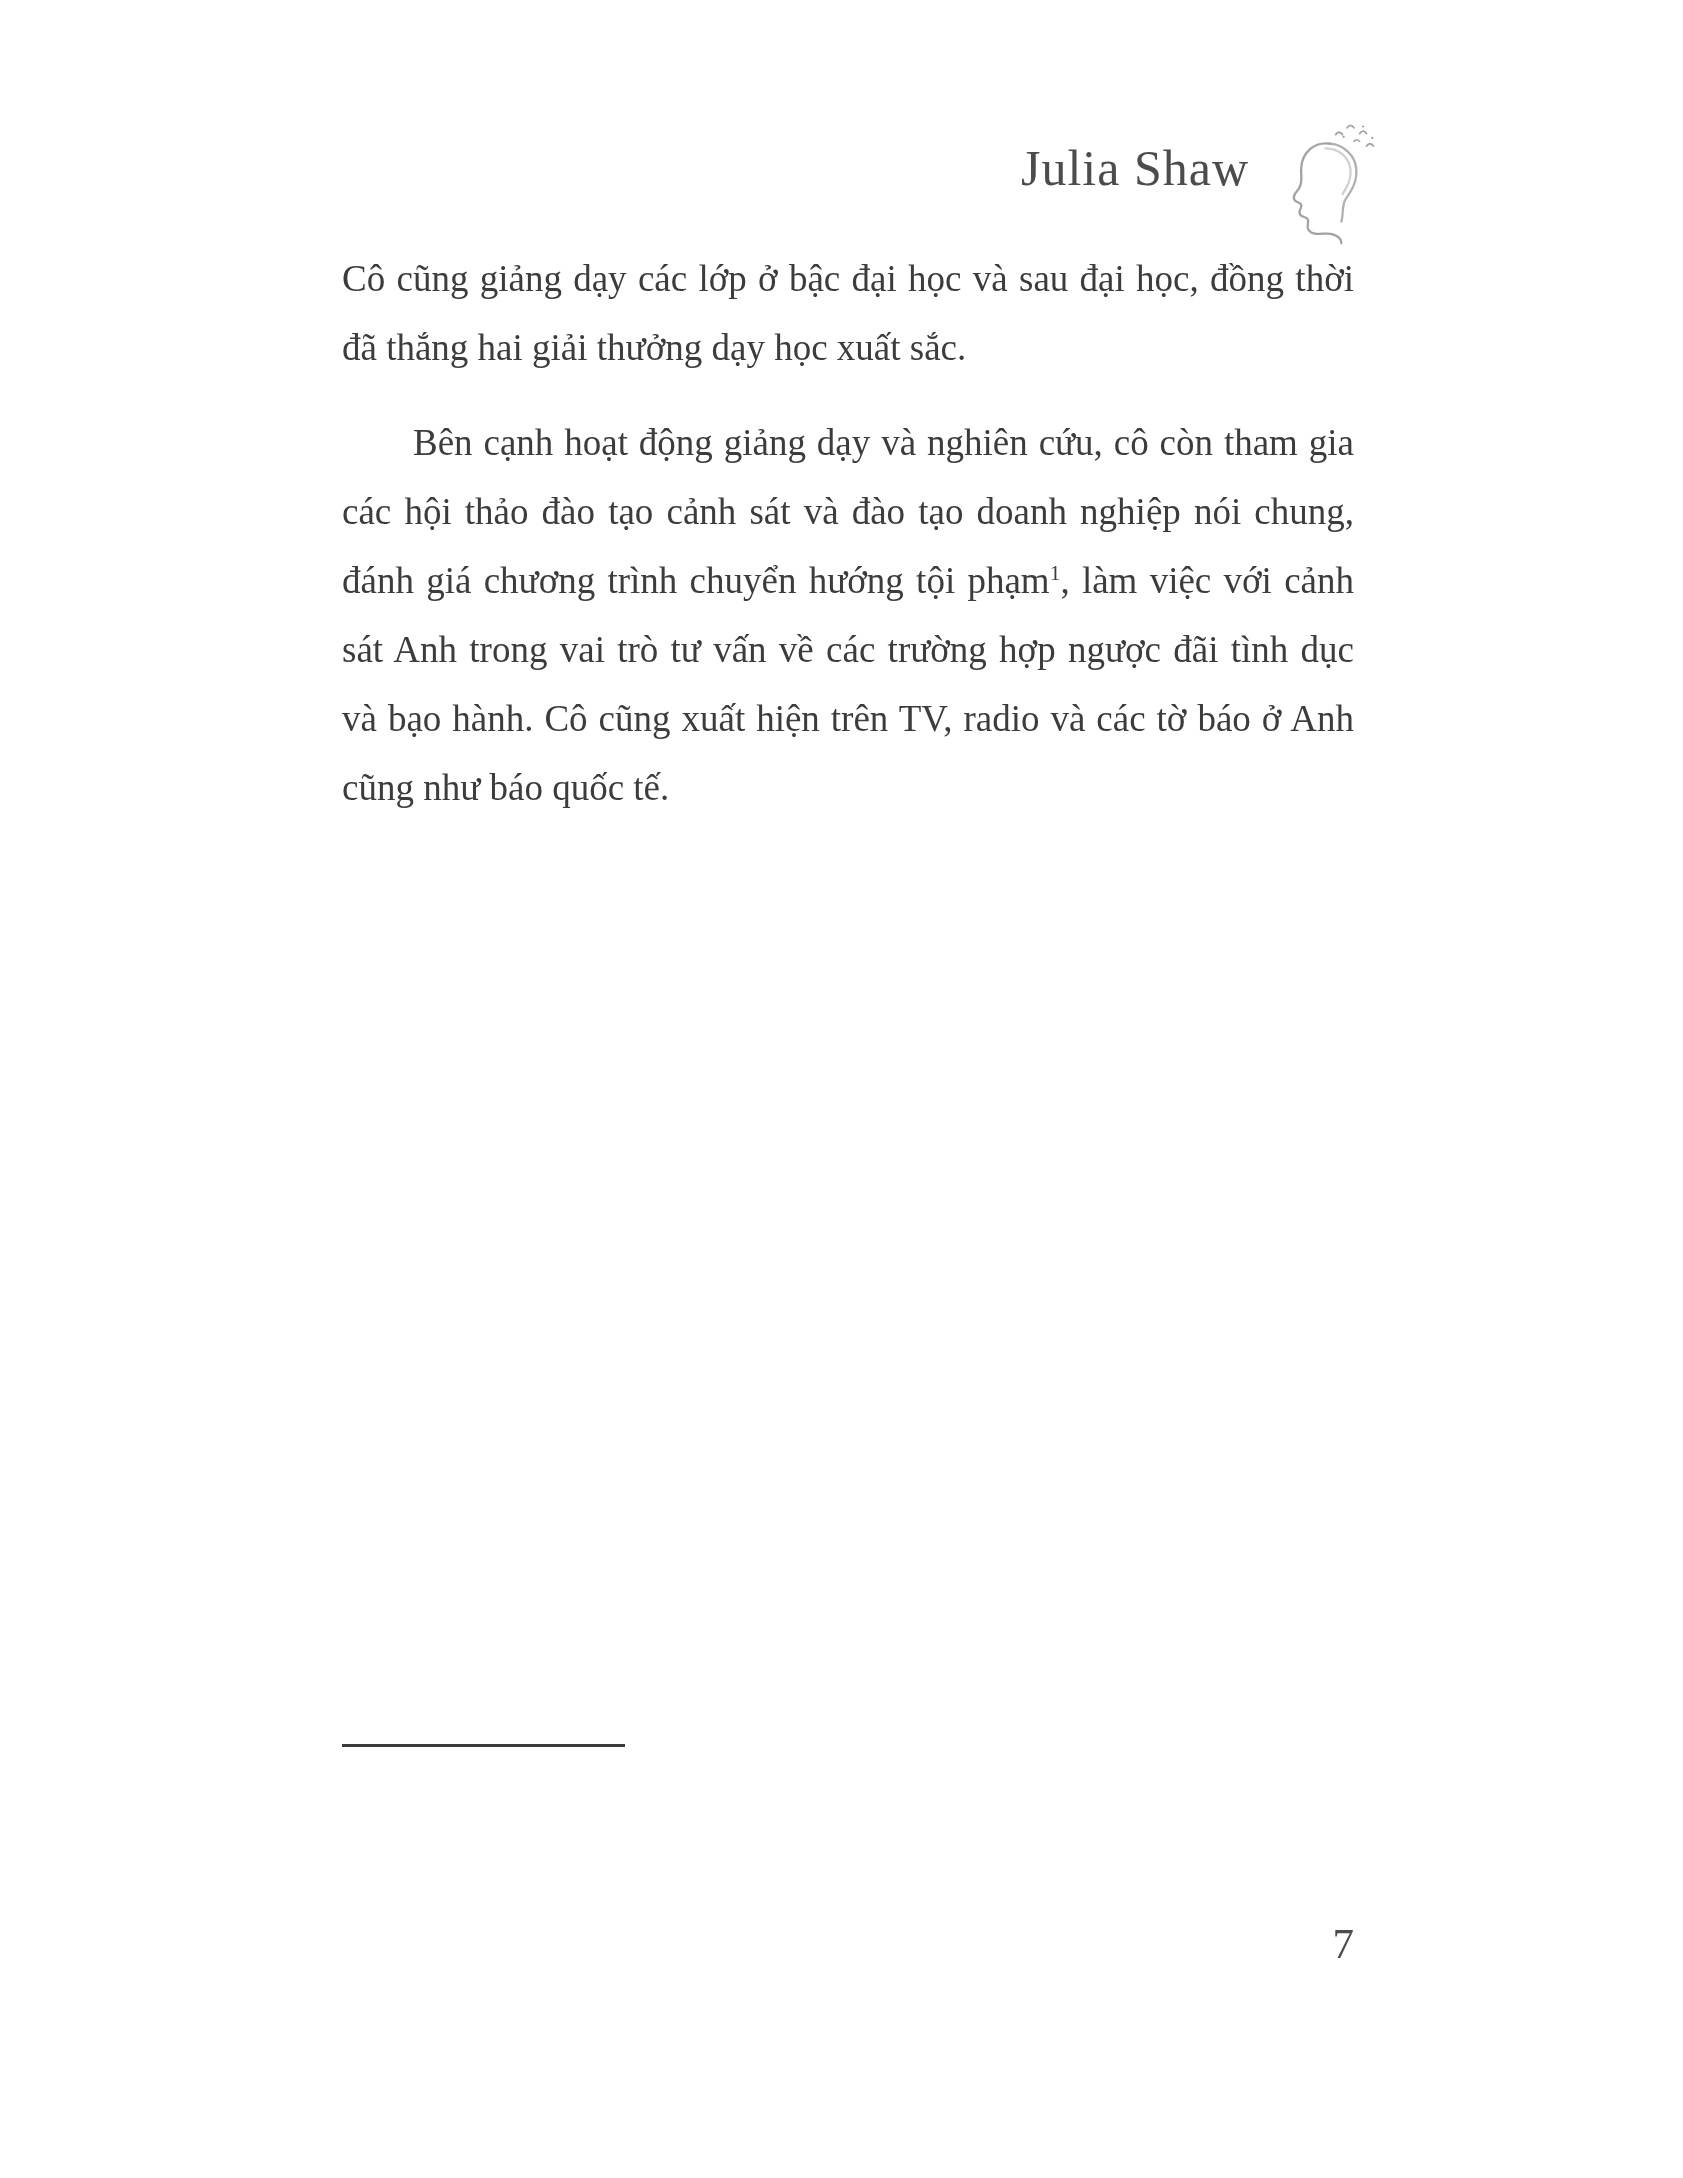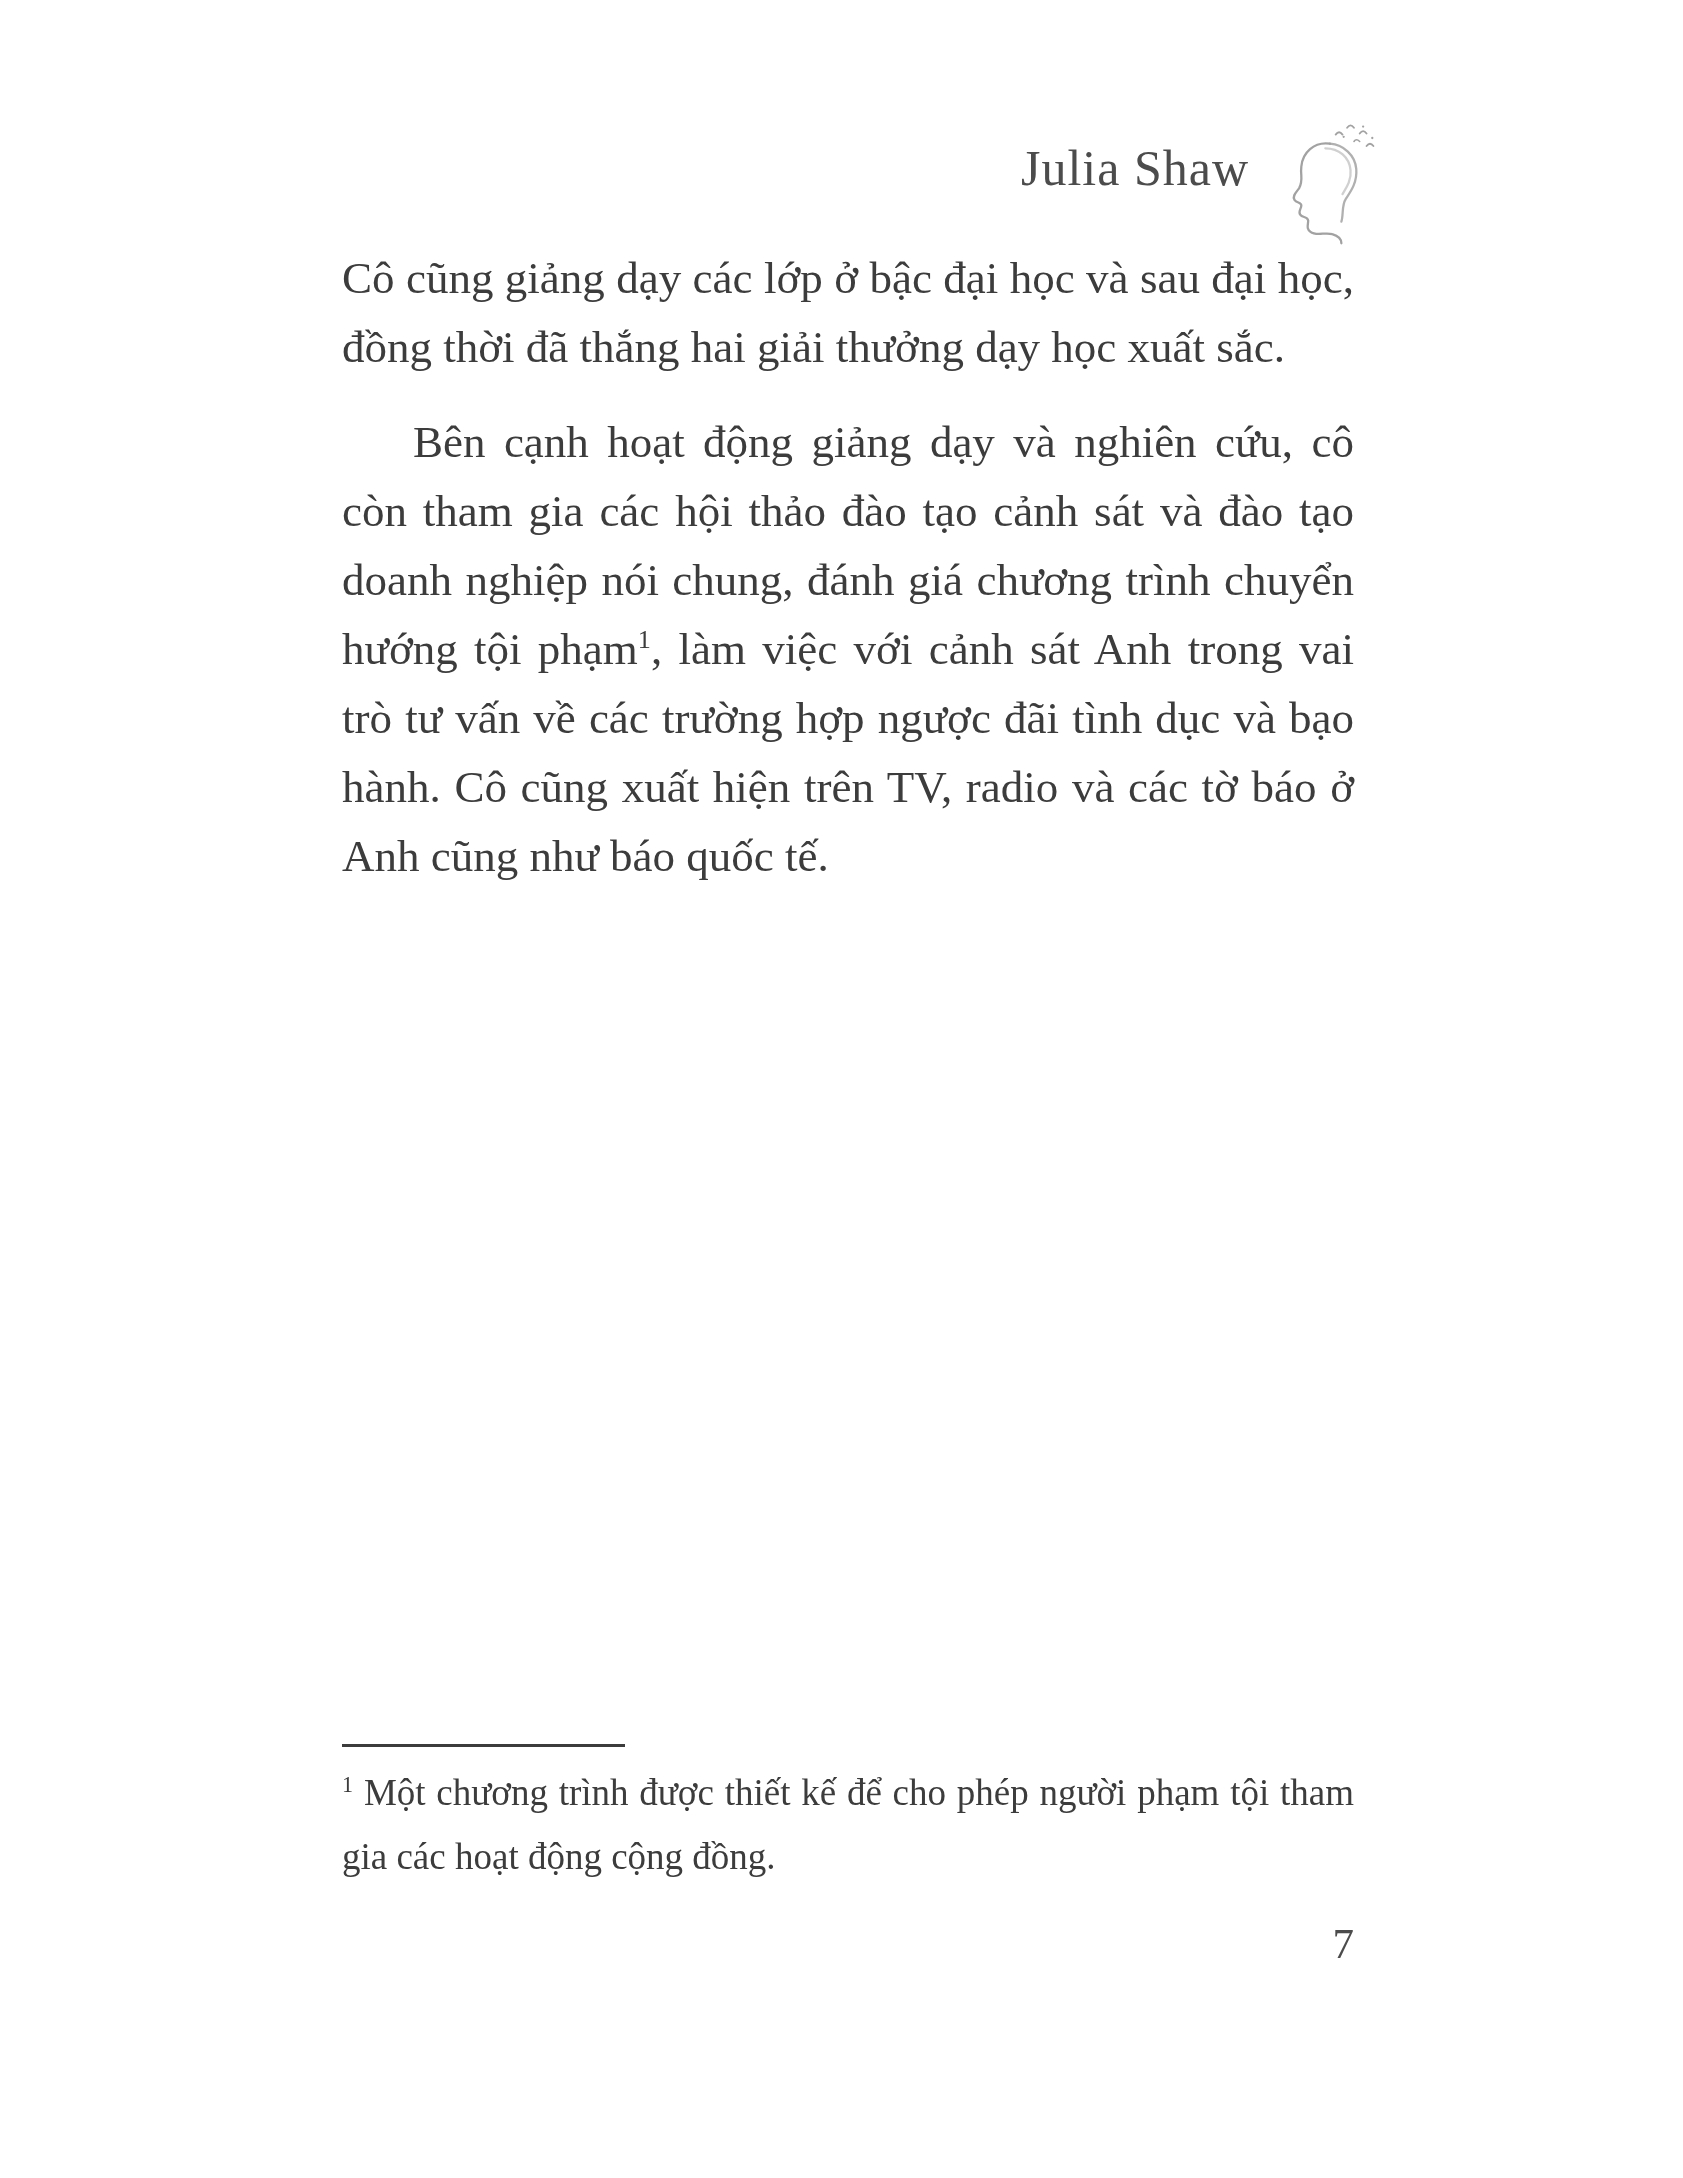--- a/index.html
+++ b/index.html
@@ -36,21 +36,21 @@
     width: 103px;
     height: 129px;
     flex: 0 0 auto;
   }
   
   .body-text {
     position: absolute;
     left: 342px;
     top: 244px;
     width: 1012px;
-    font-size: 45px;
+    font-size: 37px;
     line-height: 69px;
     text-align: justify;
     color: #3c3c3c;
   }
   .body-text p {
     margin: 0;
   }
   .body-text p.indented {
     margin-top: 26px;
     text-indent: 71px;
@@ -121,22 +121,18 @@
     </span>
   </div>
 
   <div class="body-text">
     <p><span>Cô cũng giảng dạy các lớp ở bậc đại học và sau đại học, đồng thời đã thắng hai giải thưởng dạy học xuất sắc.</span></p>
     <p class="indented"><span>Bên cạnh hoạt động giảng dạy và nghiên cứu, cô còn tham gia các hội thảo đào tạo cảnh sát và đào tạo doanh nghiệp nói chung, đánh giá chương trình chuyển hướng tội phạm</span><sup class="fn-ref">1</sup><span>, làm việc với cảnh sát Anh trong vai trò tư vấn về các trường hợp ngược đãi tình dục và bạo hành. Cô cũng xuất hiện trên TV, radio và các tờ báo ở Anh cũng như báo quốc tế.</span></p>
   </div>
 
   <div class="footnote">
     <hr class="footnote-rule">
-    <div class="footnote-text">
-      <sup class="fn-marker">1</sup>
-      <span>Một chương trình được thiết kế để cho phép người phạm tội tham gia các hoạt động cộng đồng.</span>
-    </div>
   </div>
 
   <div class="page-number">7</div>
 
 </div>
 
 
 </body></html>

